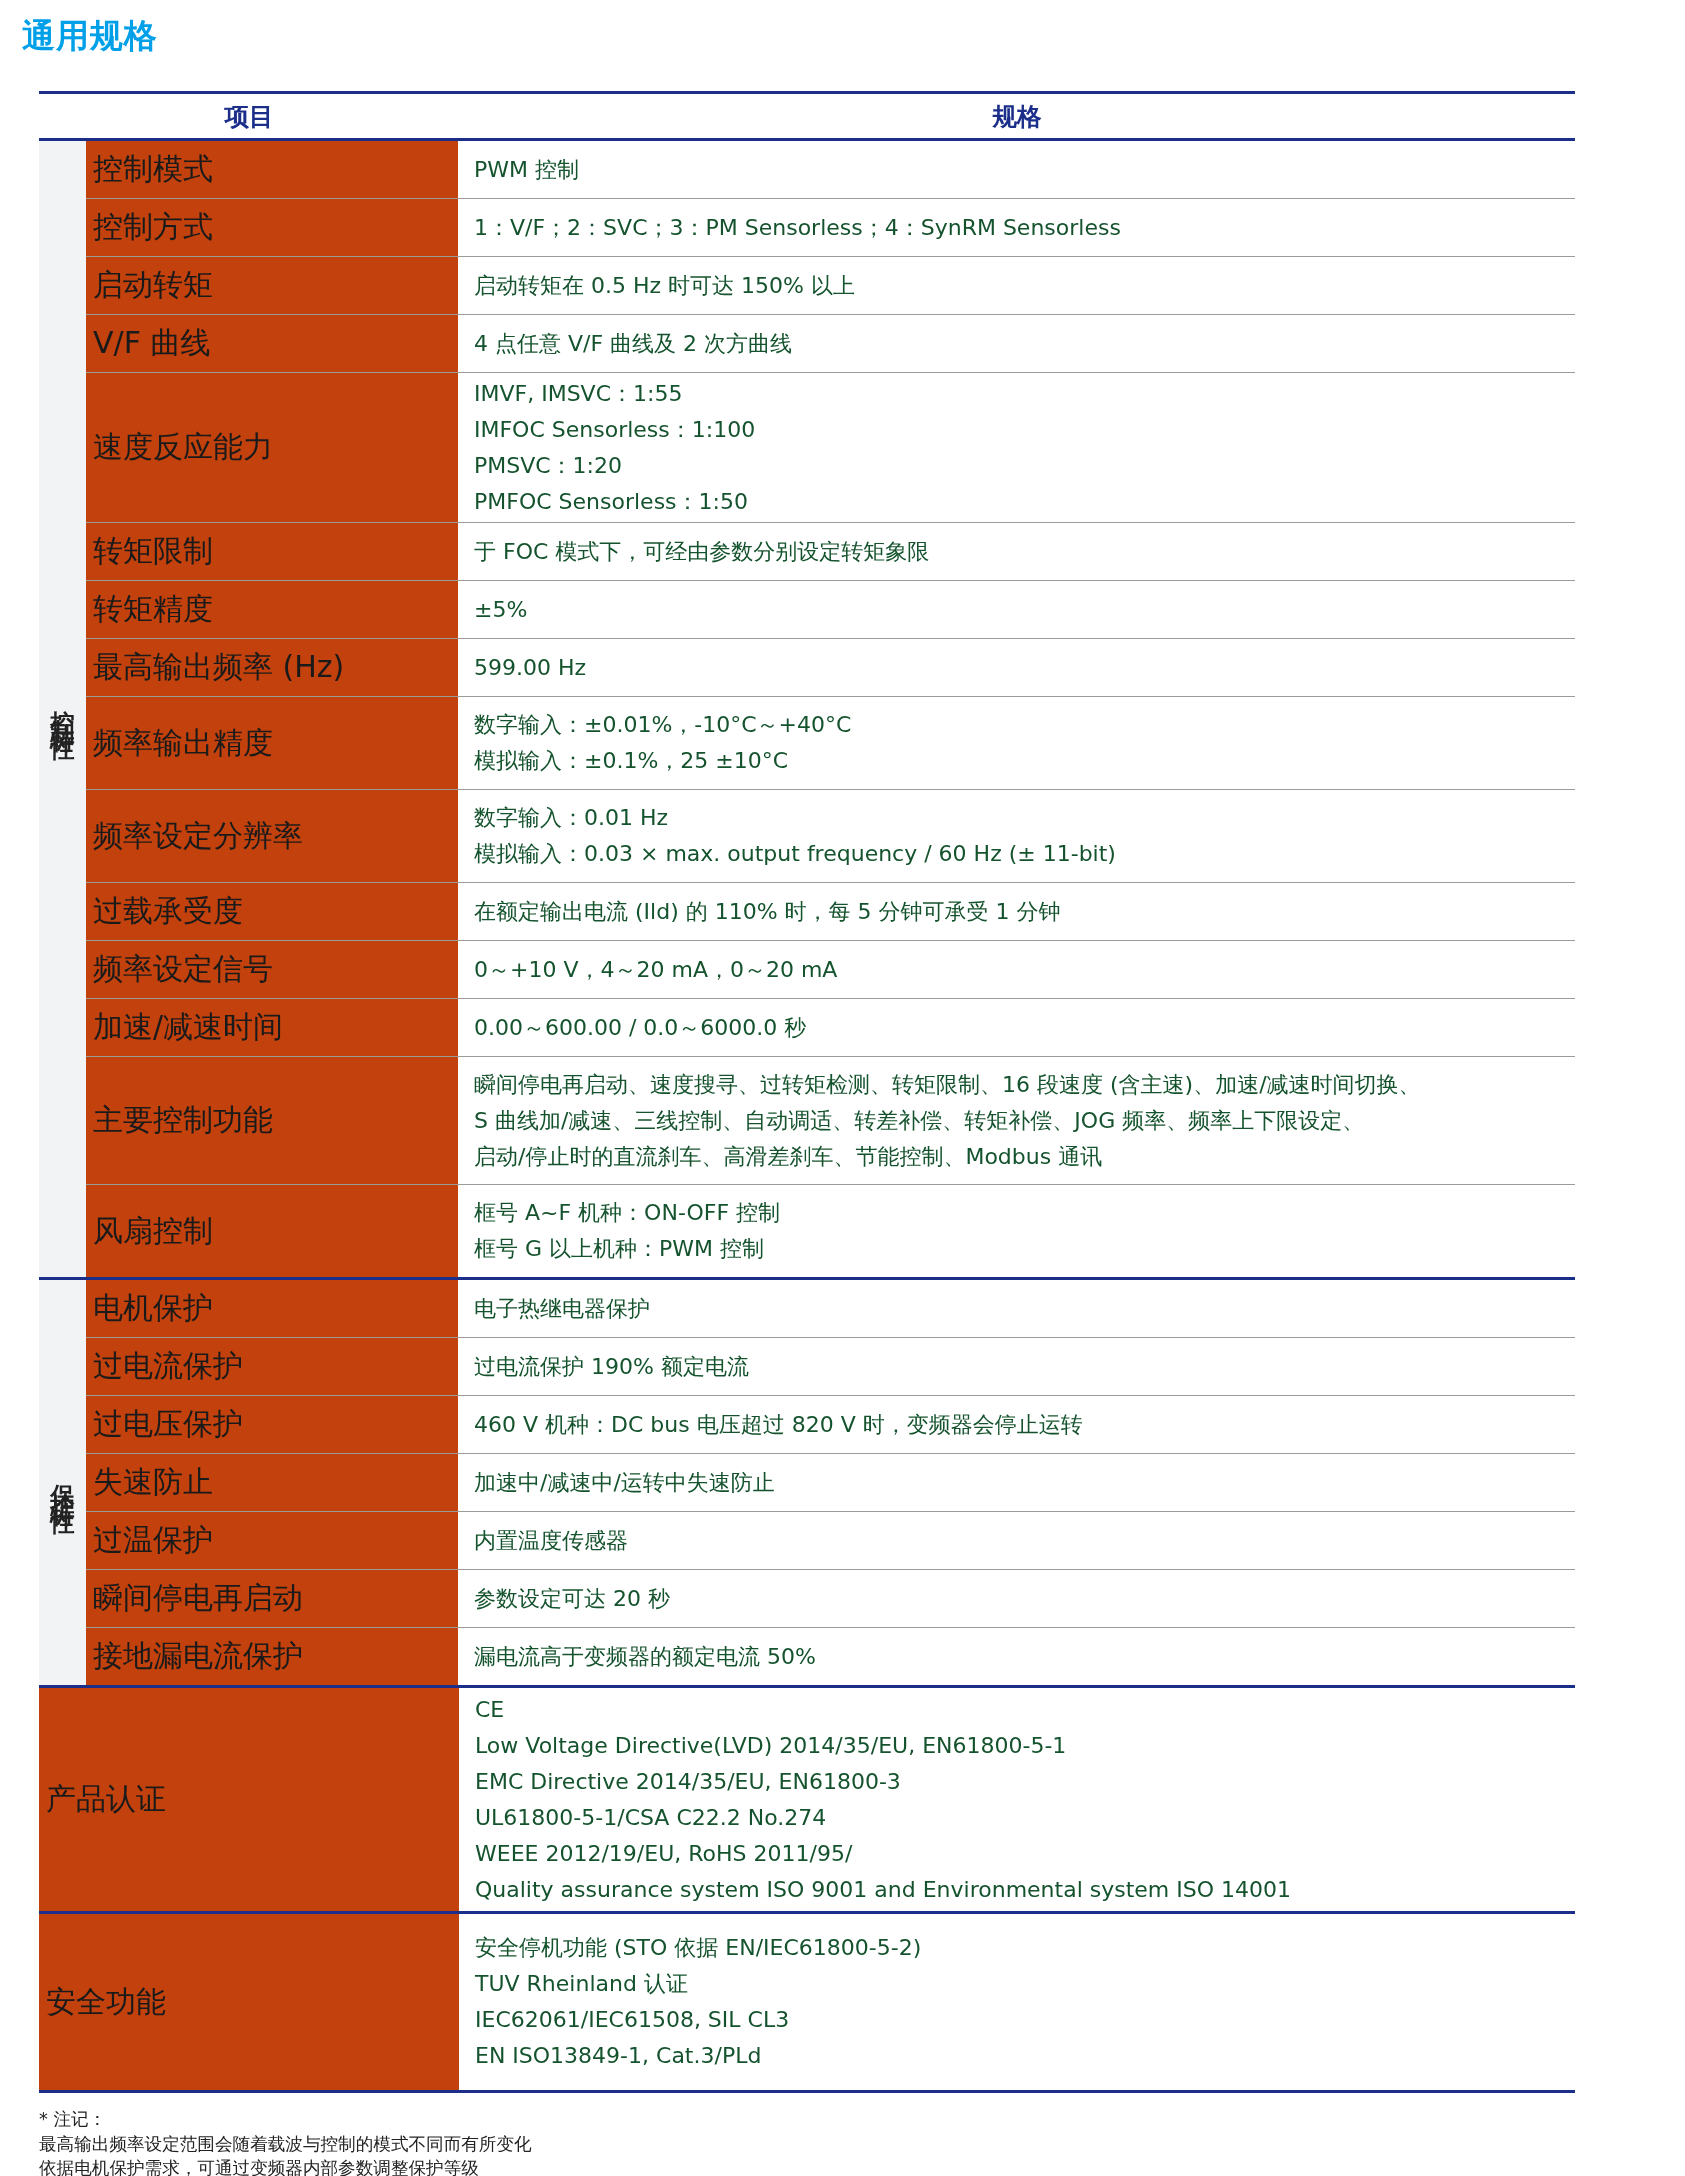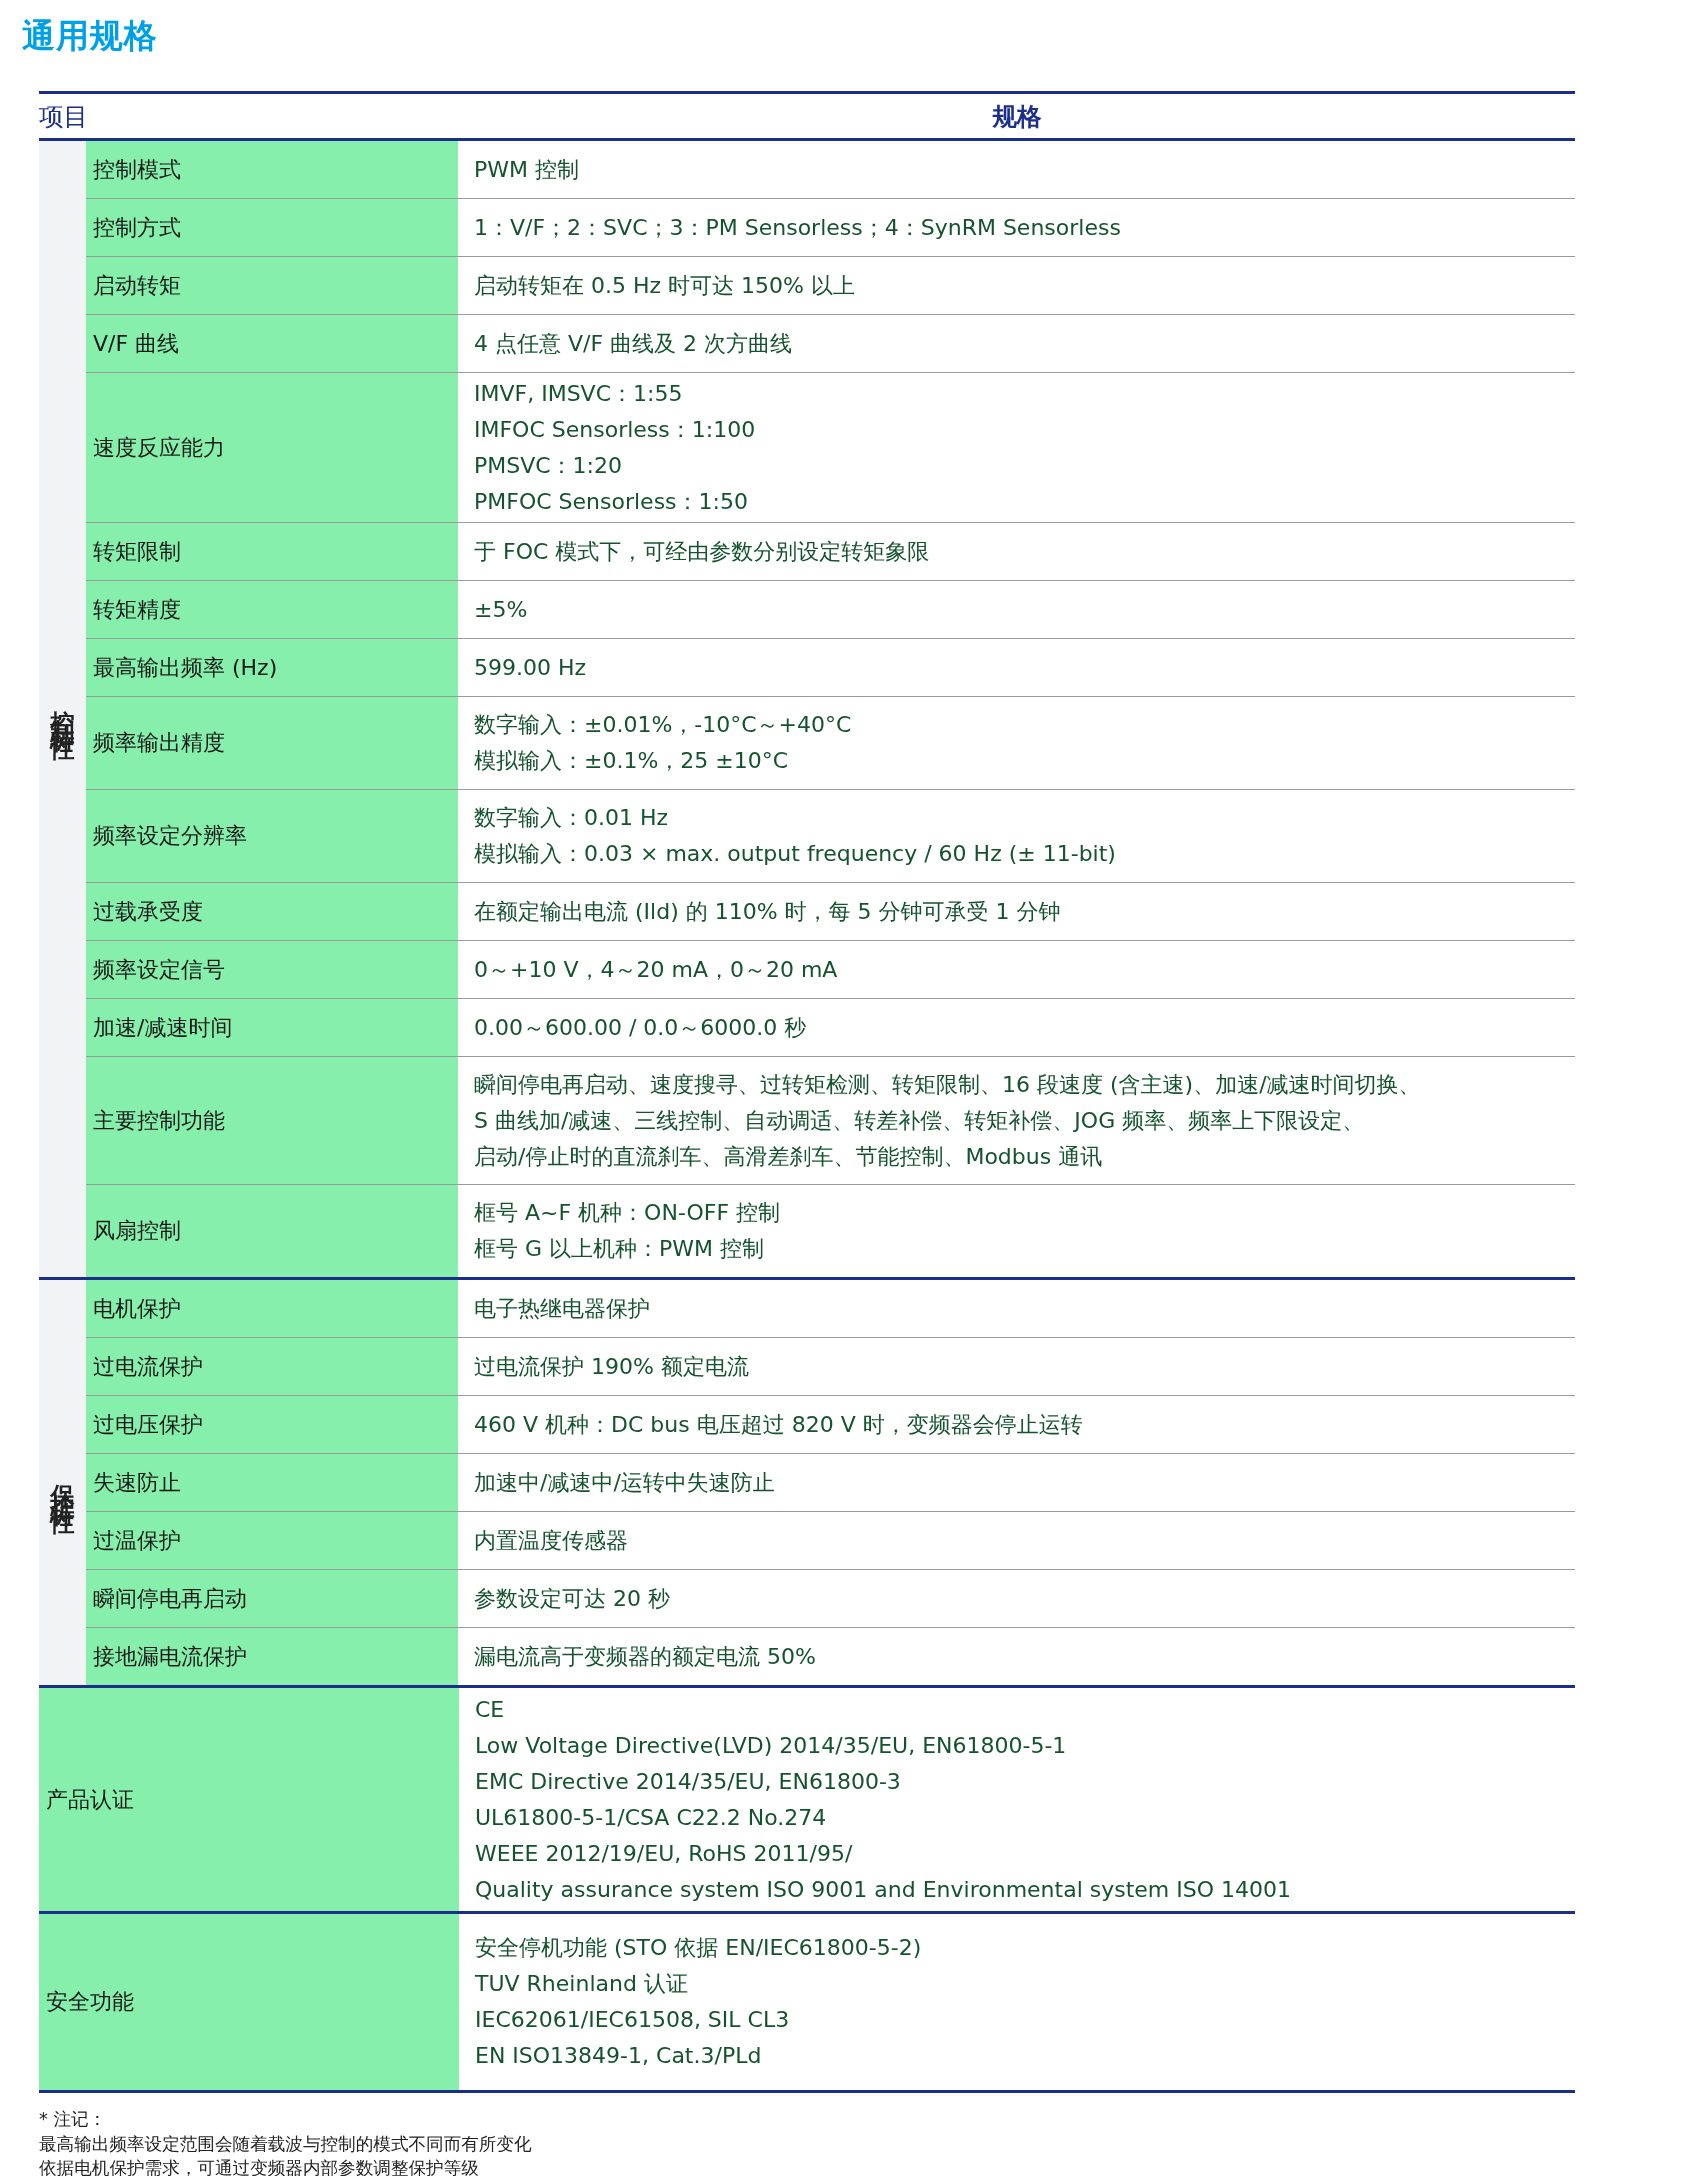--- a/index.html
+++ b/index.html
@@ -17,21 +17,21 @@
 
   .spec-table{
     width:1536px;margin:32px 0 0 39px;
   }
 
   
   .thead{
     display:flex;align-items:center;height:44px;
     border-top:3.5px solid #1B2F8A;border-bottom:3.5px solid #1B2F8A;
   }
-  .th-item{width:420px;font-size:24.6px;font-weight:normal;color:#1B2F8A;}
+  .th-item{width:420px;text-align:center;font-size:24.6px;font-weight:bold;color:#1B2F8A;}
   .th-spec{flex:1;text-align:center;font-size:24.6px;font-weight:bold;color:#1B2F8A;}
 
   
   .section{display:flex;}
   .section.divided{border-top:3.5px solid #1B2F8A;}
   .section.last{border-bottom:3.5px solid #1B2F8A;}
 
   .group-col{
     width:47px;background:#F2F3F5;
     display:flex;align-items:center;justify-content:center;
@@ -39,24 +39,24 @@
   .group-label{
     writing-mode:vertical-rl;text-orientation:upright;
     font-size:24px;font-weight:bold;color:#222222;letter-spacing:8.8px;
   }
 
   .rows{flex:1;display:flex;flex-direction:column;}
   .row{display:flex;}
   .row + .row{border-top:0.9px solid #9b9b9b;}
 
   .cell-item{
-    width:372px;background:#86efac;
+    width:372px;background:#c2410c;
     display:flex;align-items:center;
     padding-left:7px;box-sizing:border-box;
-    font-size:22px;color:#1a1a1a;
+    font-size:30px;color:#1a1a1a;
   }
   .section.nogroup .cell-item{width:420px;padding-left:7px;}
   .cell-spec{
     flex:1;background:#ffffff;
     display:flex;flex-direction:column;justify-content:center;
     padding-left:16px;box-sizing:border-box;
     font-size:22px;color:#14532d;
   }
   .spec-line{line-height:36px;}
   .rh6 .spec-line{line-height:36px;}

